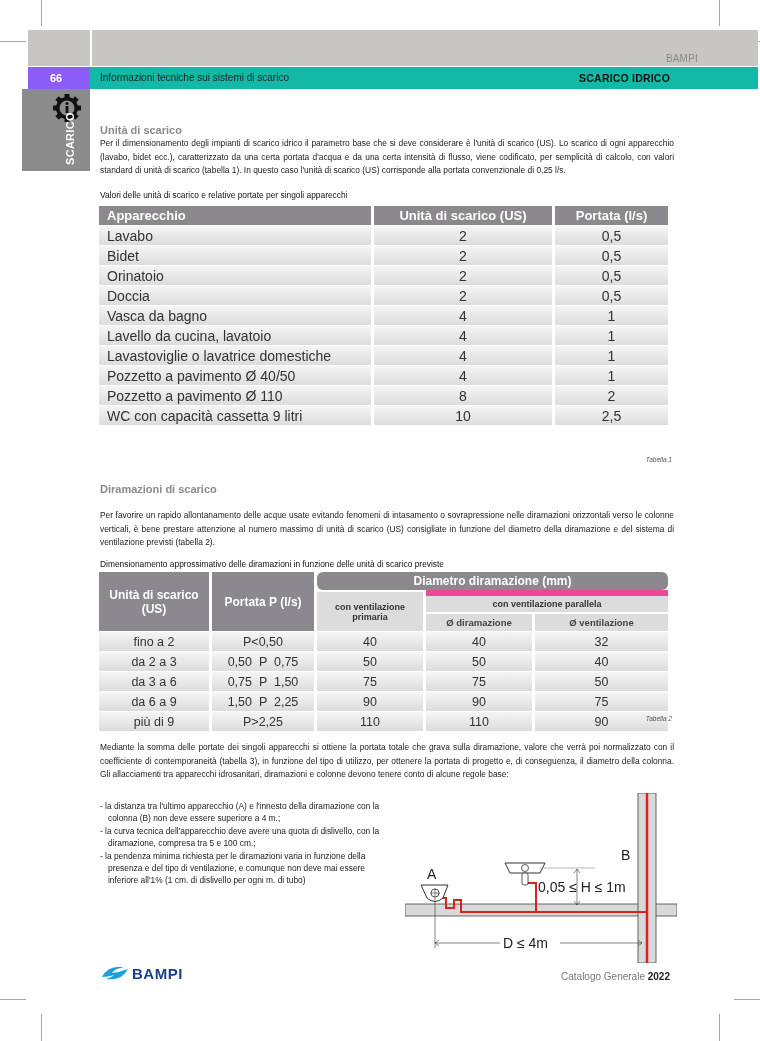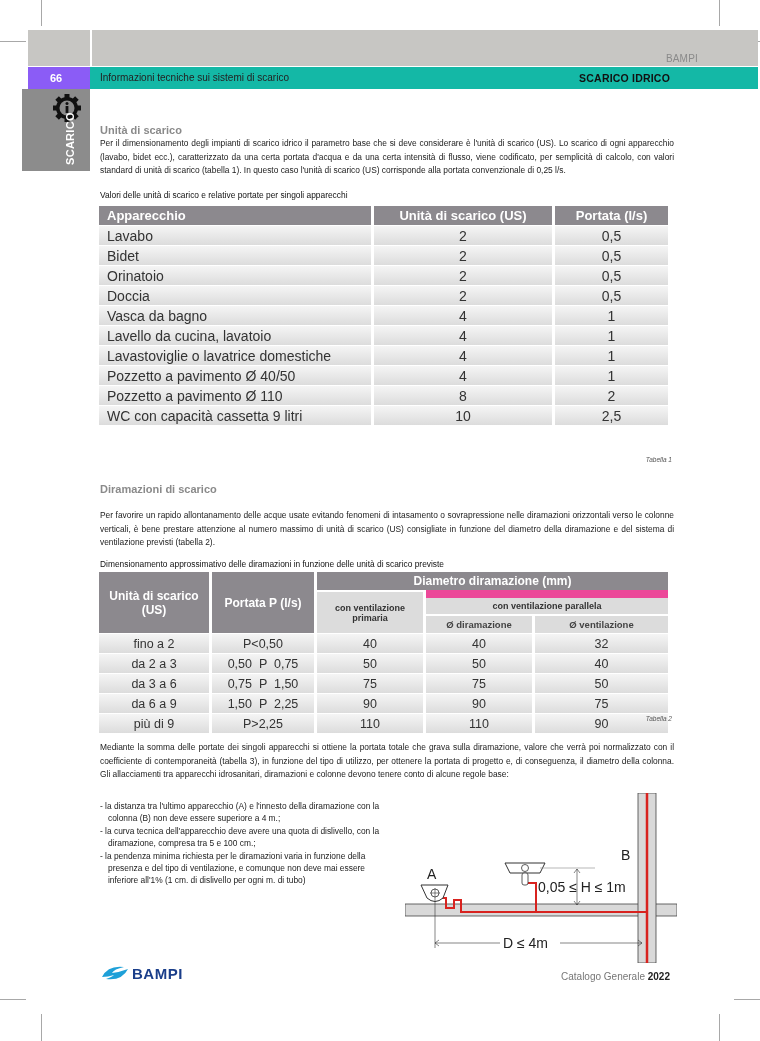--- a/index.html
+++ b/index.html
@@ -154,25 +154,25 @@
 
 <h2 class="sec" style="top:483px;">Diramazioni di scarico</h2>
 <p class="body" style="top:509px;">Per favorire un rapido allontanamento delle acque usate evitando fenomeni di intasamento o sovrapressione nelle diramazioni orizzontali verso le colonne verticali, è bene prestare attenzione al numero massimo di unità di scarico (US) consigliate in funzione del diametro della diramazione e del sistema di ventilazione previsti (tabella 2).</p>
 <div class="caption" style="top:559px;">Dimensionamento approssimativo delle diramazioni in funzione delle unità di scarico previste</div>
 
 <table class="t2">
   <thead>
     <tr>
       <th class="big" rowspan="3" style="width:108px;height:50px;">Unità di scarico (US)</th>
       <th class="big" rowspan="3" style="width:100px;">Portata P (l/s)</th>
-      <th class="big" colspan="3" style="height:16px;">Diametro diramazione (mm)</th>
+      <th class="big" colspan="3" style="height:16px;border-radius:6px;">Diametro diramazione (mm)</th>
     </tr>
     <tr>
       <th class="sub" rowspan="2" style="width:104px;border-top:2px solid #fff;">con ventilazione primaria</th>
-      <th class="sub" colspan="2" style="height:14px;border-top:8px solid #ec4899;">con ventilazione parallela</th>
+      <th class="sub" colspan="2" style="height:14px;border-top:6px solid #ec4899;">con ventilazione parallela</th>
     </tr>
     <tr>
       <th class="sub2" style="height:15px;width:104px;">Ø diramazione</th>
       <th class="sub2">Ø ventilazione</th>
     </tr>
   </thead>
   <tbody id="t2-body">
       <tr>
         <td style="white-space: pre;">fino a 2</td>
         <td style="white-space: pre;">P&lt;0,50</td>

